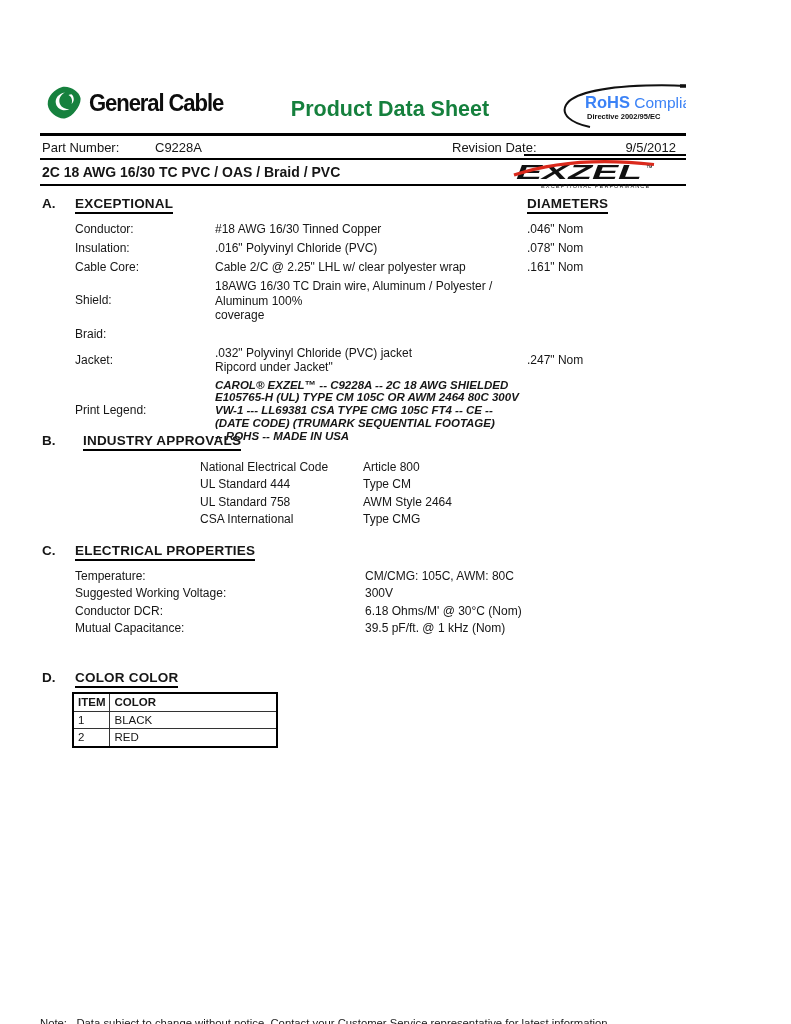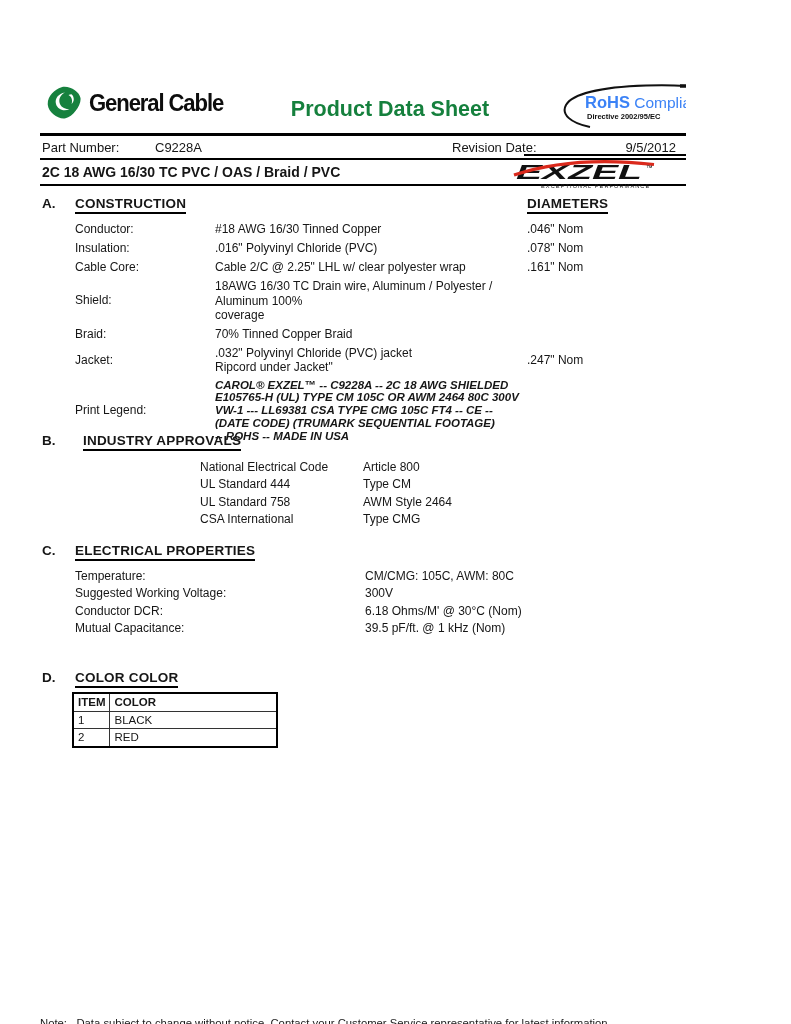--- a/index.html
+++ b/index.html
@@ -111,21 +111,21 @@
     <svg width="152" height="31" viewBox="0 0 152 31">
       <text x="8" y="21" font-size="20" font-weight="bold" font-style="italic" fill="#101010" textLength="126" lengthAdjust="spacingAndGlyphs">EXZEL</text>
       <path d="M6 17 C 48 3 98 1 146 6.5" stroke="#da291c" stroke-width="3.2" fill="none"></path>
       <text x="138" y="12" font-size="6.5" fill="#101010">™</text>
       <text x="33" y="29.5" font-size="5.6" letter-spacing="1.1" fill="#1a1a1a">EXCEPTIONAL PERFORMANCE</text>
     </svg>
   </div>
   <div class="hr hr3"></div>
 
   <span class="sec-letter a-letter">A.</span>
-  <span class="sec-title a-title">CONSTRUCTION</span>
+  <span class="sec-title a-title">EXCEPTIONAL</span>
   <span class="sec-title dia-title">DIAMETERS</span>
 
   <div class="constr">
     <div class="c-row">
       <span class="c-label">Conductor:</span>
       <span class="c-value">#18 AWG 16/30 Tinned Copper</span>
       <span class="c-dia">.046" Nom</span>
     </div>
     <div class="c-row">
       <span class="c-label">Insulation:</span>
@@ -138,21 +138,20 @@
       <span class="c-dia">.161" Nom</span>
     </div>
     <div class="c-row multi">
       <span class="c-label">Shield:</span>
       <span class="c-value">18AWG 16/30 TC Drain wire,  Aluminum / Polyester / Aluminum 100%
 coverage</span>
       <span class="c-dia"></span>
     </div>
     <div class="c-row">
       <span class="c-label">Braid:</span>
-      <span class="c-value">70% Tinned Copper Braid</span>
       <span class="c-dia"></span>
     </div>
     <div class="c-row multi">
       <span class="c-label">Jacket:</span>
       <span class="c-value">.032" Polyvinyl Chloride (PVC) jacket
 Ripcord under Jacket"</span>
       <span class="c-dia">.247" Nom</span>
     </div>
     <div class="c-row legend-row">
       <span class="c-label">Print Legend:</span>

